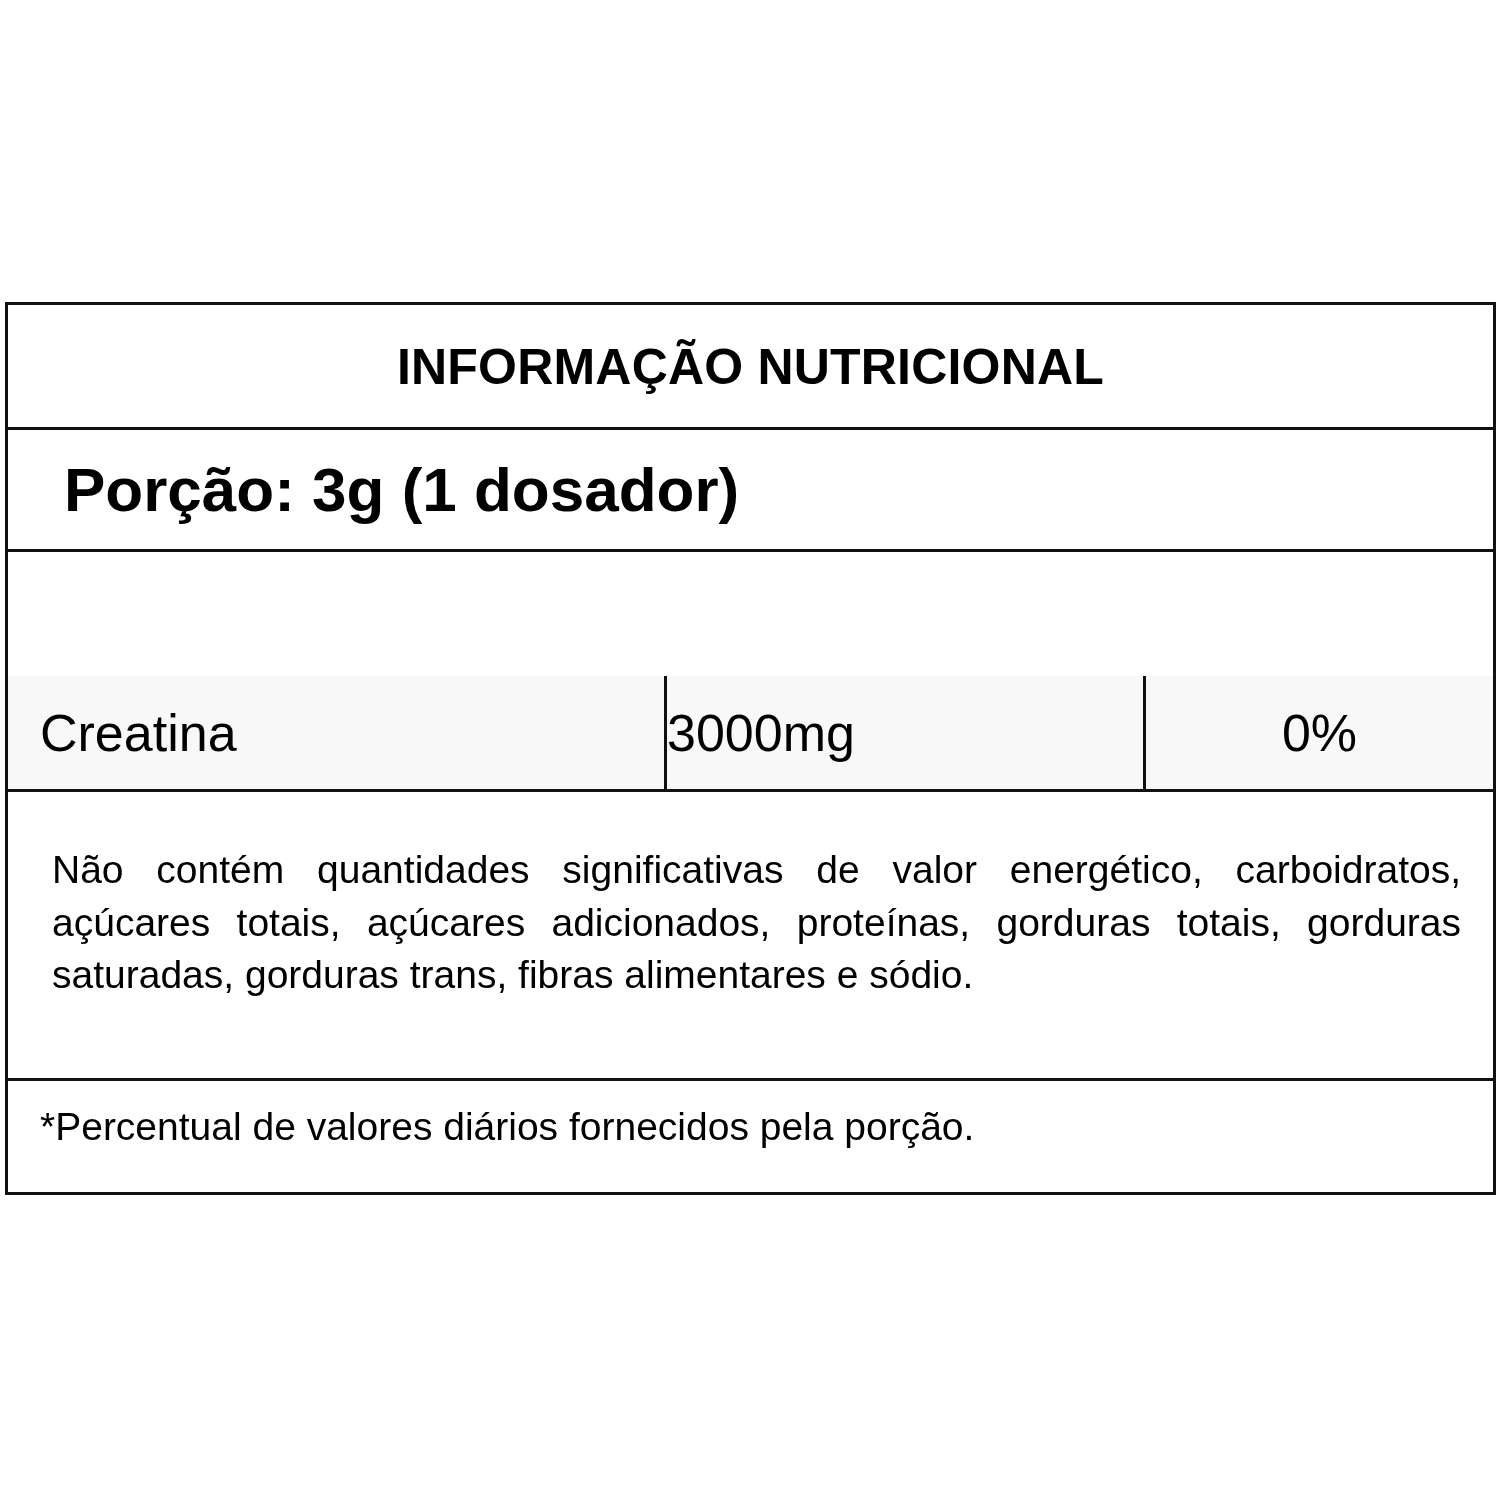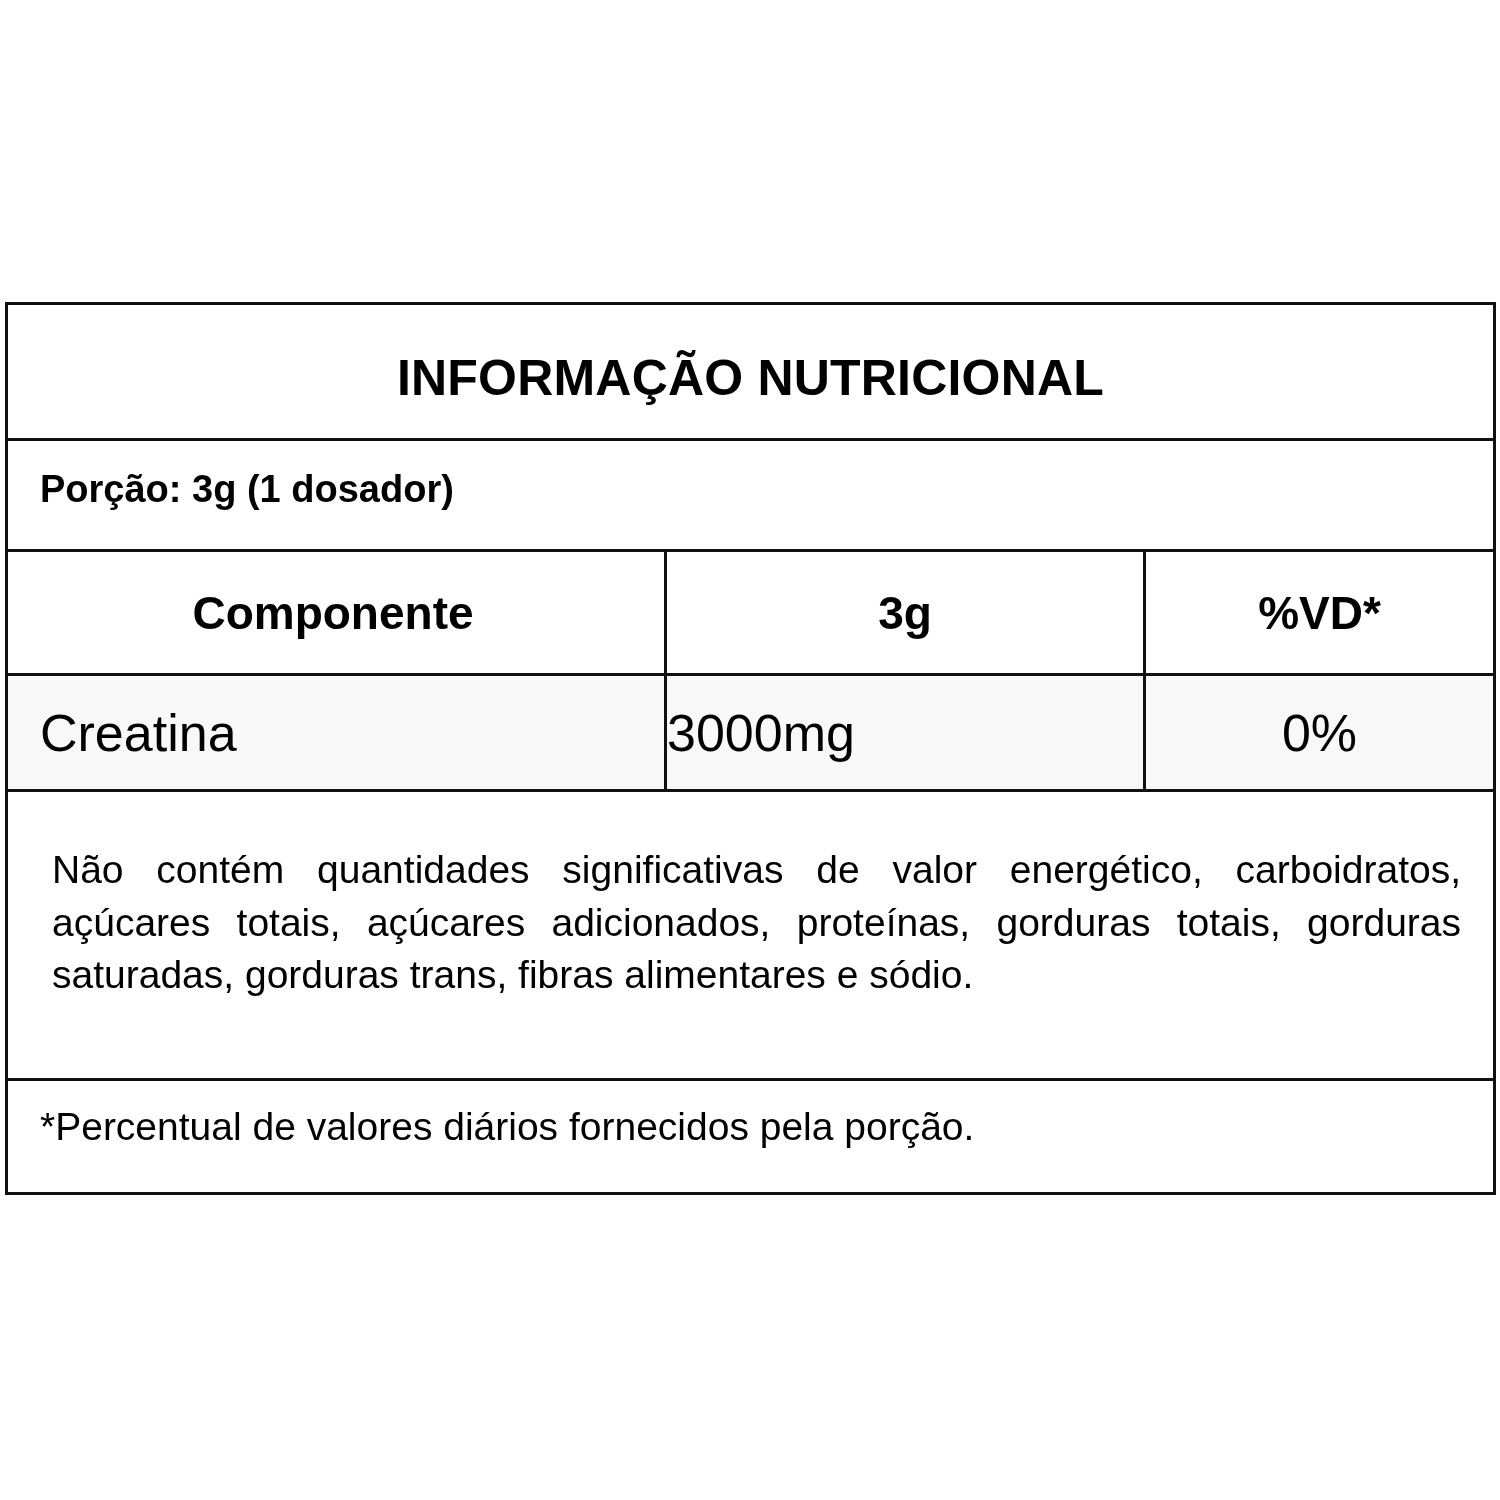--- a/index.html
+++ b/index.html
@@ -27,41 +27,42 @@
     .row {
       position: absolute;
       left: 0;
       right: 0;
       box-sizing: border-box;
     }
     .row.with-bottom {
       border-bottom: 3px solid #111111;
     }
     .title-row {
-      top: 12px;
+      top: 1px;
       height: 124px;
       display: flex;
       align-items: center;
       justify-content: center;
     }
     .title {
       font-weight: bold;
       font-size: 50px;
       letter-spacing: 0.2px;
     }
     .serving-row {
       top: 124px;
       height: 123px;
       display: flex;
       align-items: center;
       padding-left: 32px;
     }
     .serving {
       font-weight: bold;
-      font-size: 38px;
+      font-size: 62px;
+      margin-left: 24px;
     }
     .header-row {
       top: 247px;
       height: 124px;
       display: flex;
     }
     .data-row {
       top: 371px;
       height: 116px;
       display: flex;
@@ -116,25 +117,20 @@
 <div class="label">
 
   <div class="row with-bottom title-row">
     <span class="title">INFORMAÇÃO NUTRICIONAL</span>
   </div>
 
   <div class="row with-bottom serving-row">
     <span class="serving">Porção: 3g (1 dosador)</span>
   </div>
 
-  <div class="row with-bottom header-row">
-    <div class="cell c1">Componente</div>
-    <div class="cell c2">3g</div>
-    <div class="cell c3">%VD*</div>
-  </div>
 
   <div class="row with-bottom data-row">
     <div class="cell c1">Creatina</div>
     <div class="cell c2">3000mg</div>
     <div class="cell c3">0%</div>
   </div>
 
   <div class="row with-bottom note-row">
     <p class="note">Não contém quantidades significativas de valor energético, carboidratos, açúcares totais, açúcares adicionados, proteínas, gorduras totais, gorduras saturadas, gorduras trans, fibras alimentares e sódio.</p>
   </div>

